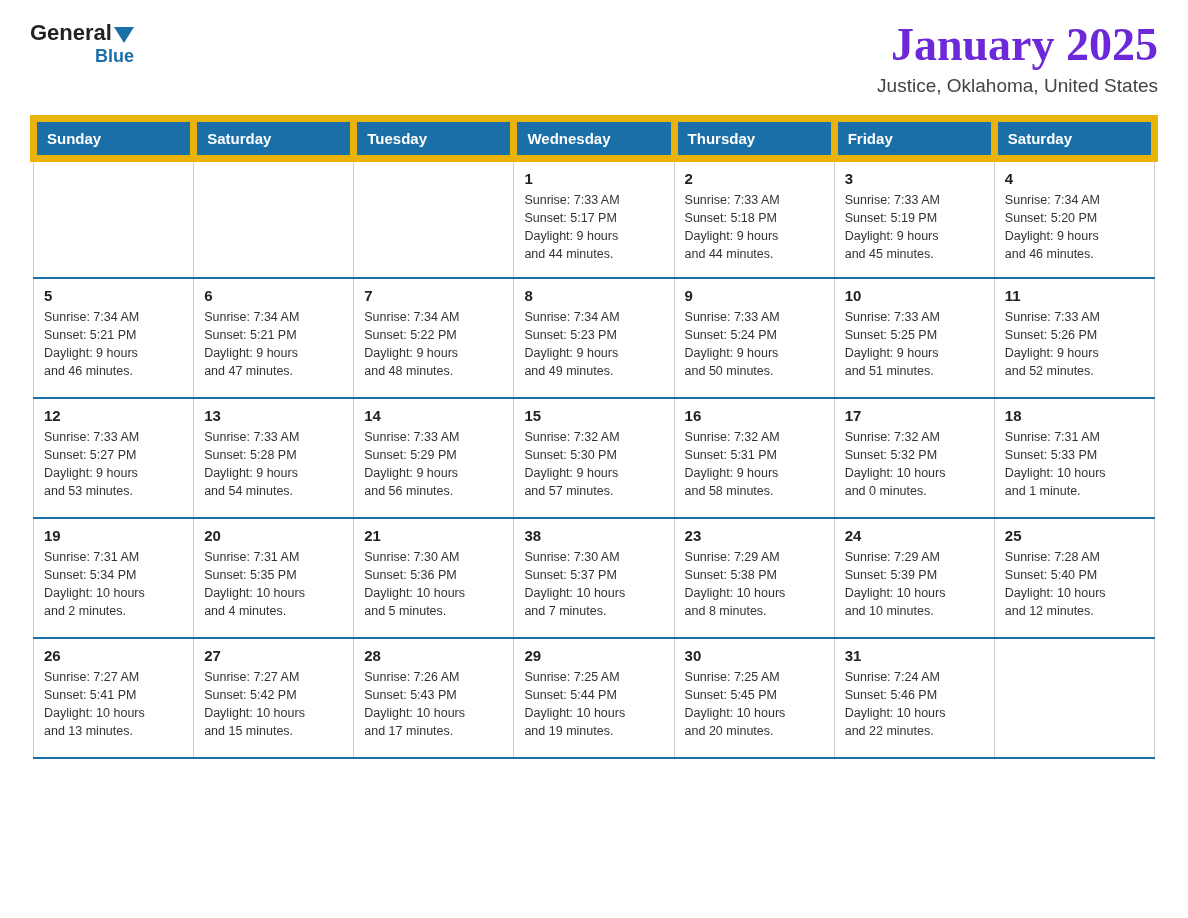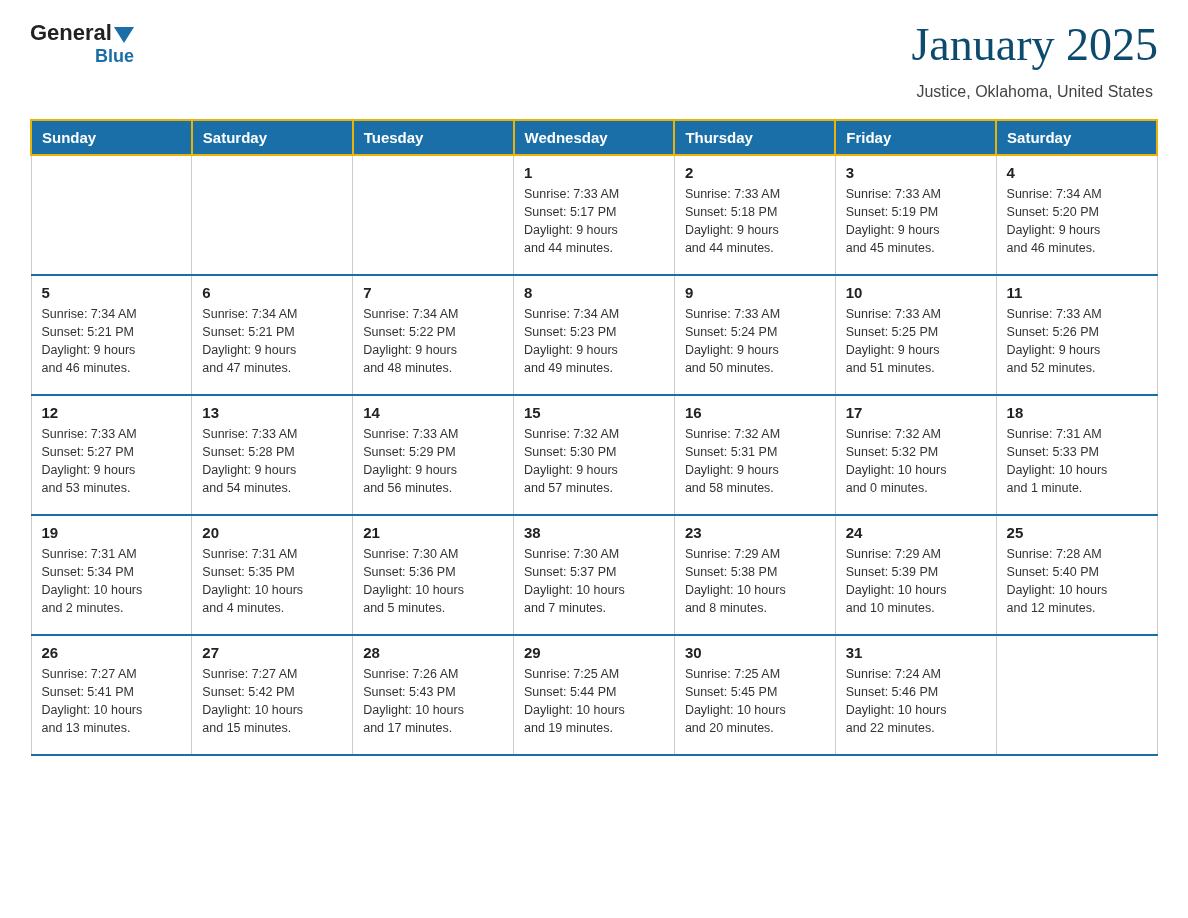--- a/index.html
+++ b/index.html
@@ -50,44 +50,44 @@
     .logo-row2 {
       display: flex;
       align-items: center;
       margin-left: 2px;
     }
     .title-area {
       text-align: right;
     }
     .title-area h1 {
       font-size: 46px;
-      font-weight: normal;
-      color: #0c4a6e;
+      font-weight: bold;
+      color: #6d28d9;
       font-family: Georgia, serif;
       line-height: 1.1;
     }
     .title-area .subtitle {
-      font-size: 16px;
+      font-size: 19px;
       color: #444;
-      margin-top: 12px;
+      margin-top: 4px;
       text-align: center;
     }
     .calendar {
       width: 100%;
       border-collapse: collapse;
       table-layout: fixed;
     }
     .calendar thead tr th {
       background-color: #1a6fa8;
       color: #fff;
       font-size: 15px;
       font-weight: bold;
       padding: 8px 10px;
       text-align: left;
-      border: 2px solid #eab308;
+      border: 7px solid #eab308;
     }
     .calendar tbody tr td {
       vertical-align: top;
       padding: 8px 10px;
       border: 1px solid #ccc;
       font-size: 13px;
       color: #222;
       min-height: 100px;
       height: 120px;
     }

